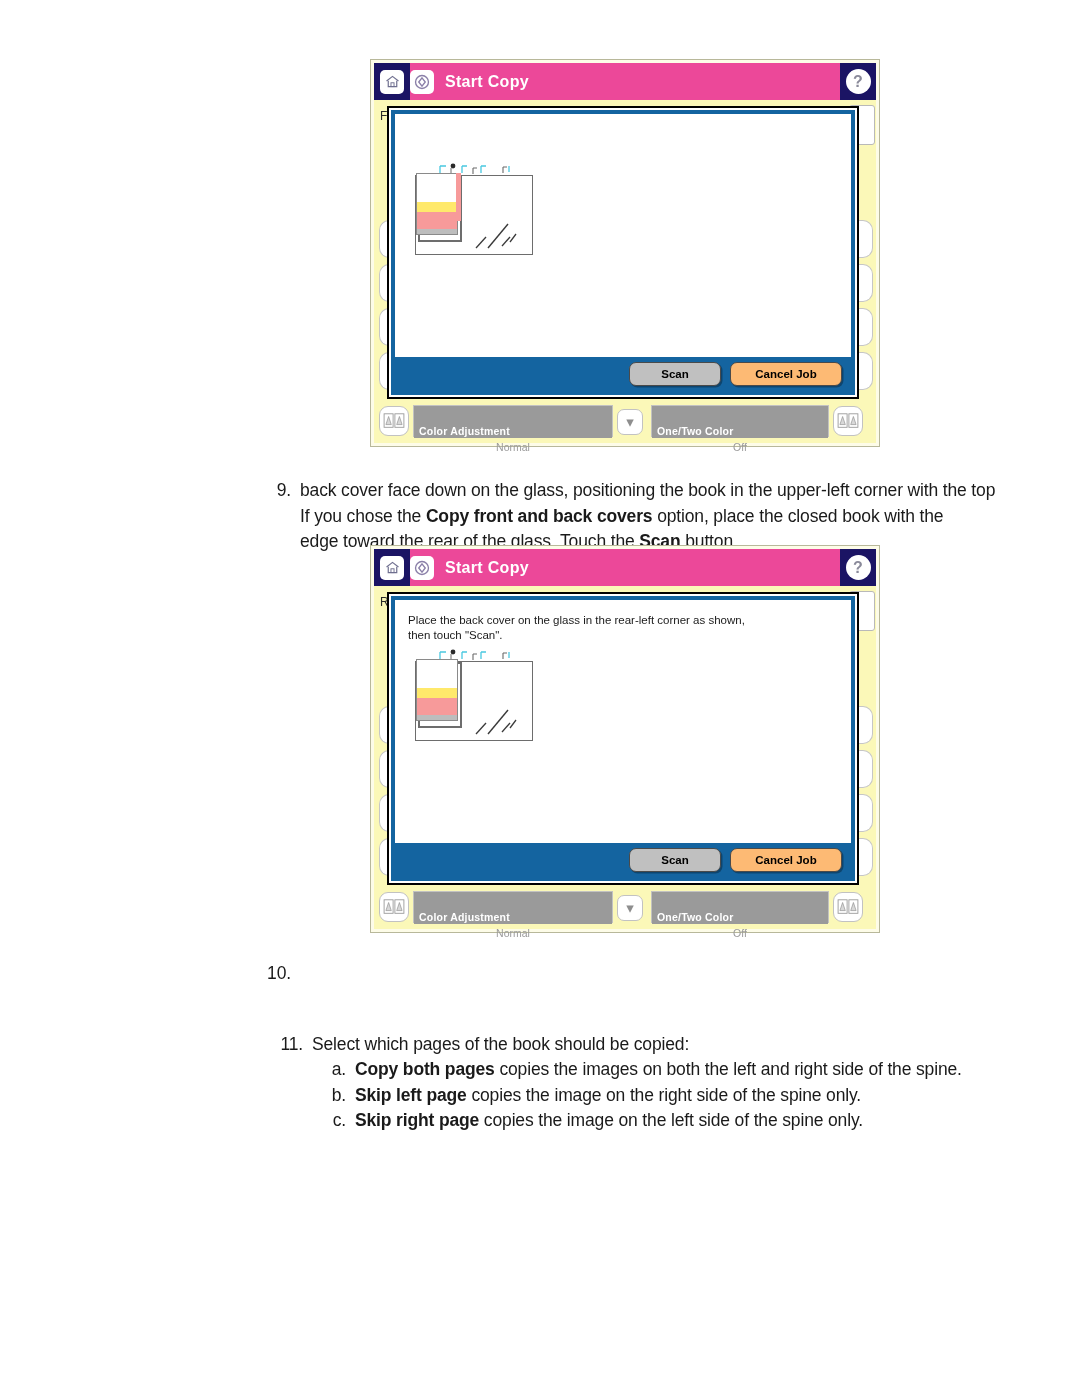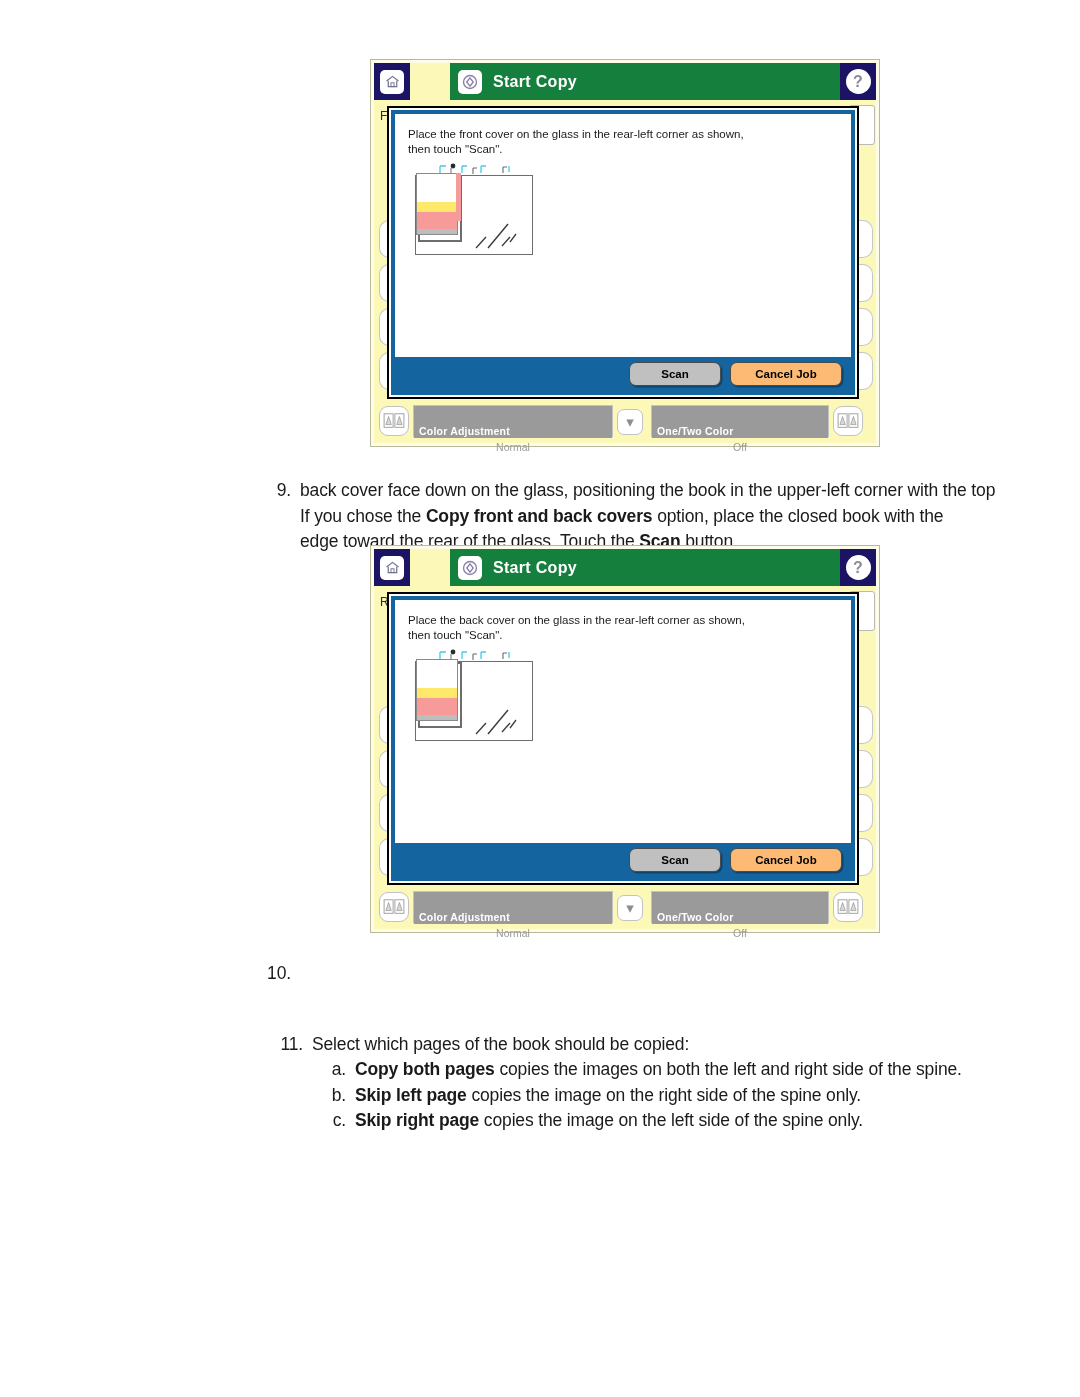--- a/index.html
+++ b/index.html
@@ -62,25 +62,23 @@
   }
   .hdr-home {
     width: 36px;
     background: #1b1464;
     display: flex;
     align-items: center;
     justify-content: center;
   }
   .hdr-title-wrap {
     flex: 1 1 auto;
-    background: #15803d;
-    display: flex;
-    align-items: center;
-    padding-left: 8px;
-    margin-left: 40px;
+    background: #ec4899;
+    display: flex;
+    align-items: center;
   }
   .hdr-help {
     width: 36px;
     background: #1b1464;
     display: flex;
     align-items: center;
     justify-content: center;
   }
   .hdr-title {
     color: #ffffff;
@@ -327,21 +325,20 @@
         <rect x="13" y="2" width="10" height="15" fill="#ffffff" stroke="#9a9a9a" stroke-width="1"></rect>
         <path d="M3 14 L6 5 L9 14 Z" fill="#d8d8d8" stroke="#8a8a8a" stroke-width=".7"></path>
         <path d="M15 14 L18 5 L21 14 Z" fill="#d8d8d8" stroke="#8a8a8a" stroke-width=".7"></path>
       </svg>
     </div>
   </div>
 
   <div class="dialog" style="left:16px; top:46px; width:472px; height:293px;">
     <div class="dialog-border">
       <div class="dlg-body">
-        <div class="dlg-msg">Place the front cover on the glass in the rear-left corner as shown, then touch "Scan".</div>
 
         <div class="glass-ill" style="left:20px; top:48px; width:125px; height:100px;">
 
           <svg width="125" height="16" style="position:absolute; left:0; top:0;" aria-hidden="true">
             <path d="M25 4 L25 11 M25 4 L31 4" stroke="#49c8e0" stroke-width="1.3" fill="none"></path>
             <path d="M36 6 L36 12" stroke="#7a7a7a" stroke-width="1.1" fill="none"></path>
             <circle cx="38" cy="4" r="2.4" fill="#2a2a2a"></circle>
             <path d="M47 4 L47 11 M47 4 L52 4" stroke="#49c8e0" stroke-width="1.3" fill="none"></path>
             <path d="M58 6 L58 12 M58 6 L62 6" stroke="#6a6a6a" stroke-width="1.1" fill="none"></path>
             <path d="M66 4 L66 11 M66 4 L71 4" stroke="#49c8e0" stroke-width="1.3" fill="none"></path>

